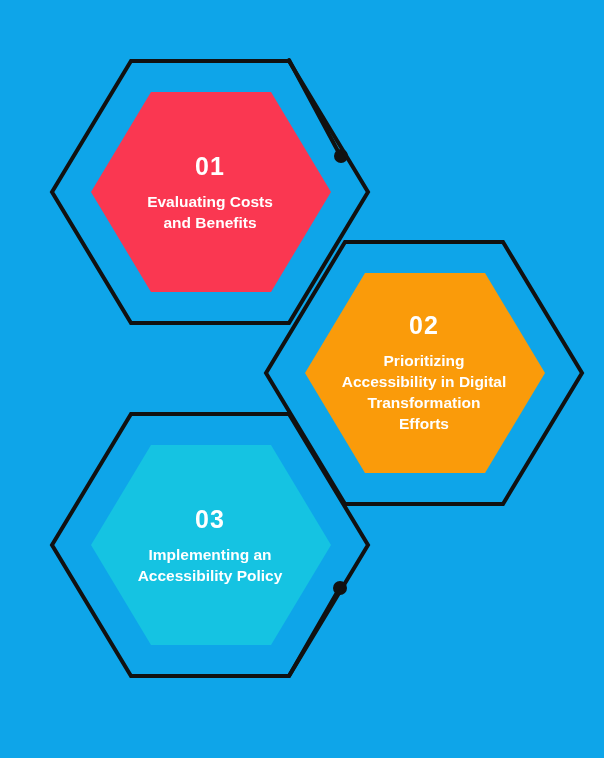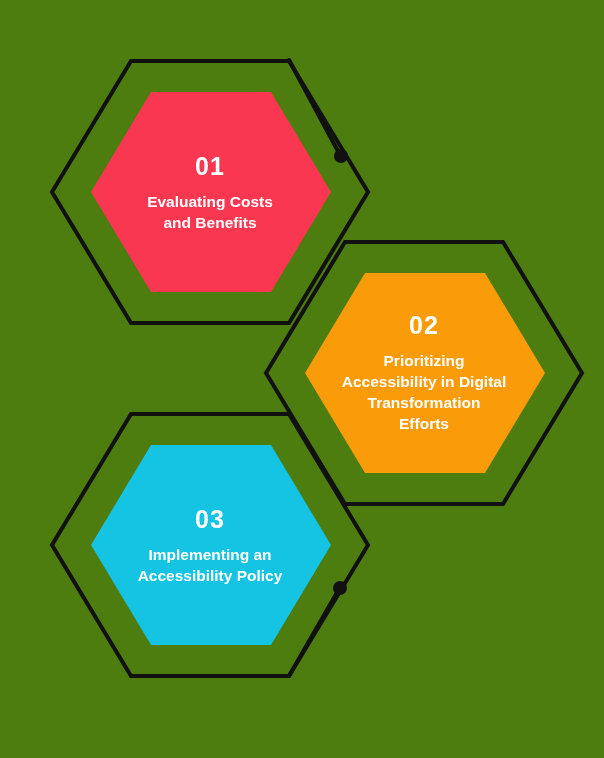--- a/index.html
+++ b/index.html
@@ -8,21 +8,21 @@
     padding: 0;
     background: #ffffff;
   }
   body {
     font-family: "Liberation Sans", sans-serif;
   }
   #canvas {
     position: relative;
     width: 604px;
     height: 758px;
-    background: #4d7c0f;
+    background: #0ea5e9;
     overflow: hidden;
   }
   #infographic-svg {
     position: absolute;
     left: 0;
     top: 0;
     width: 604px;
     height: 758px;
     display: block;
   }

